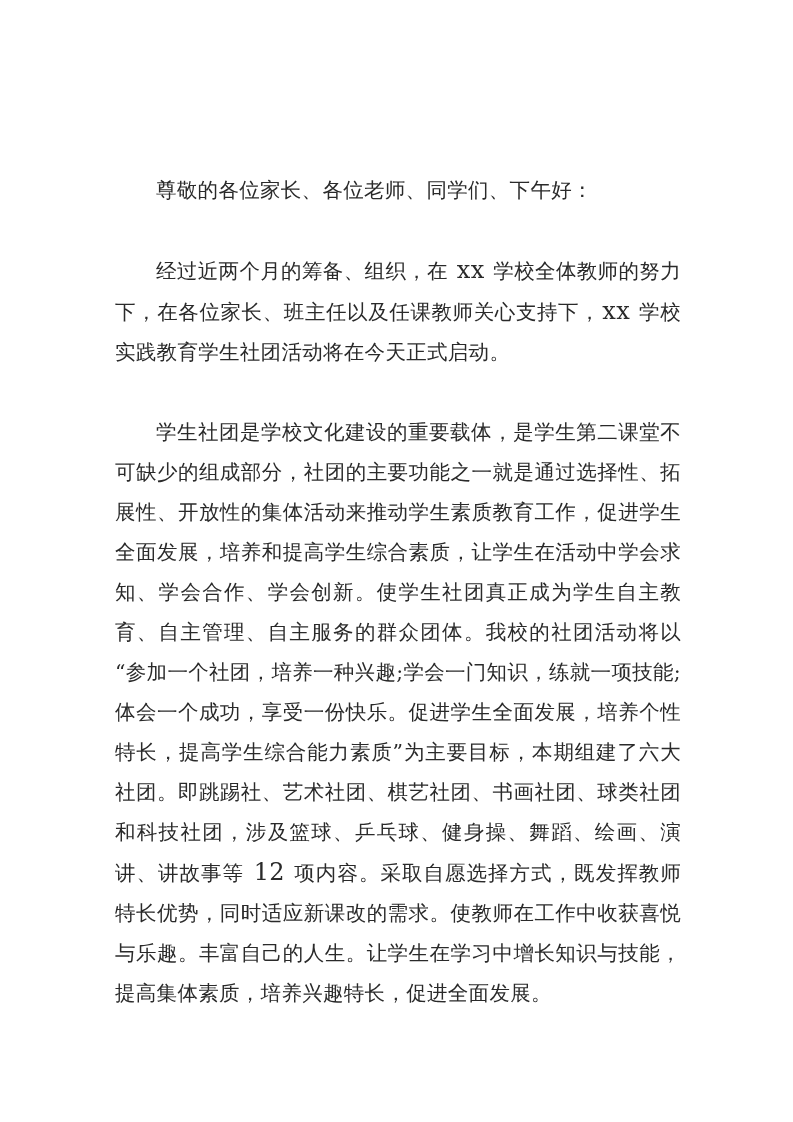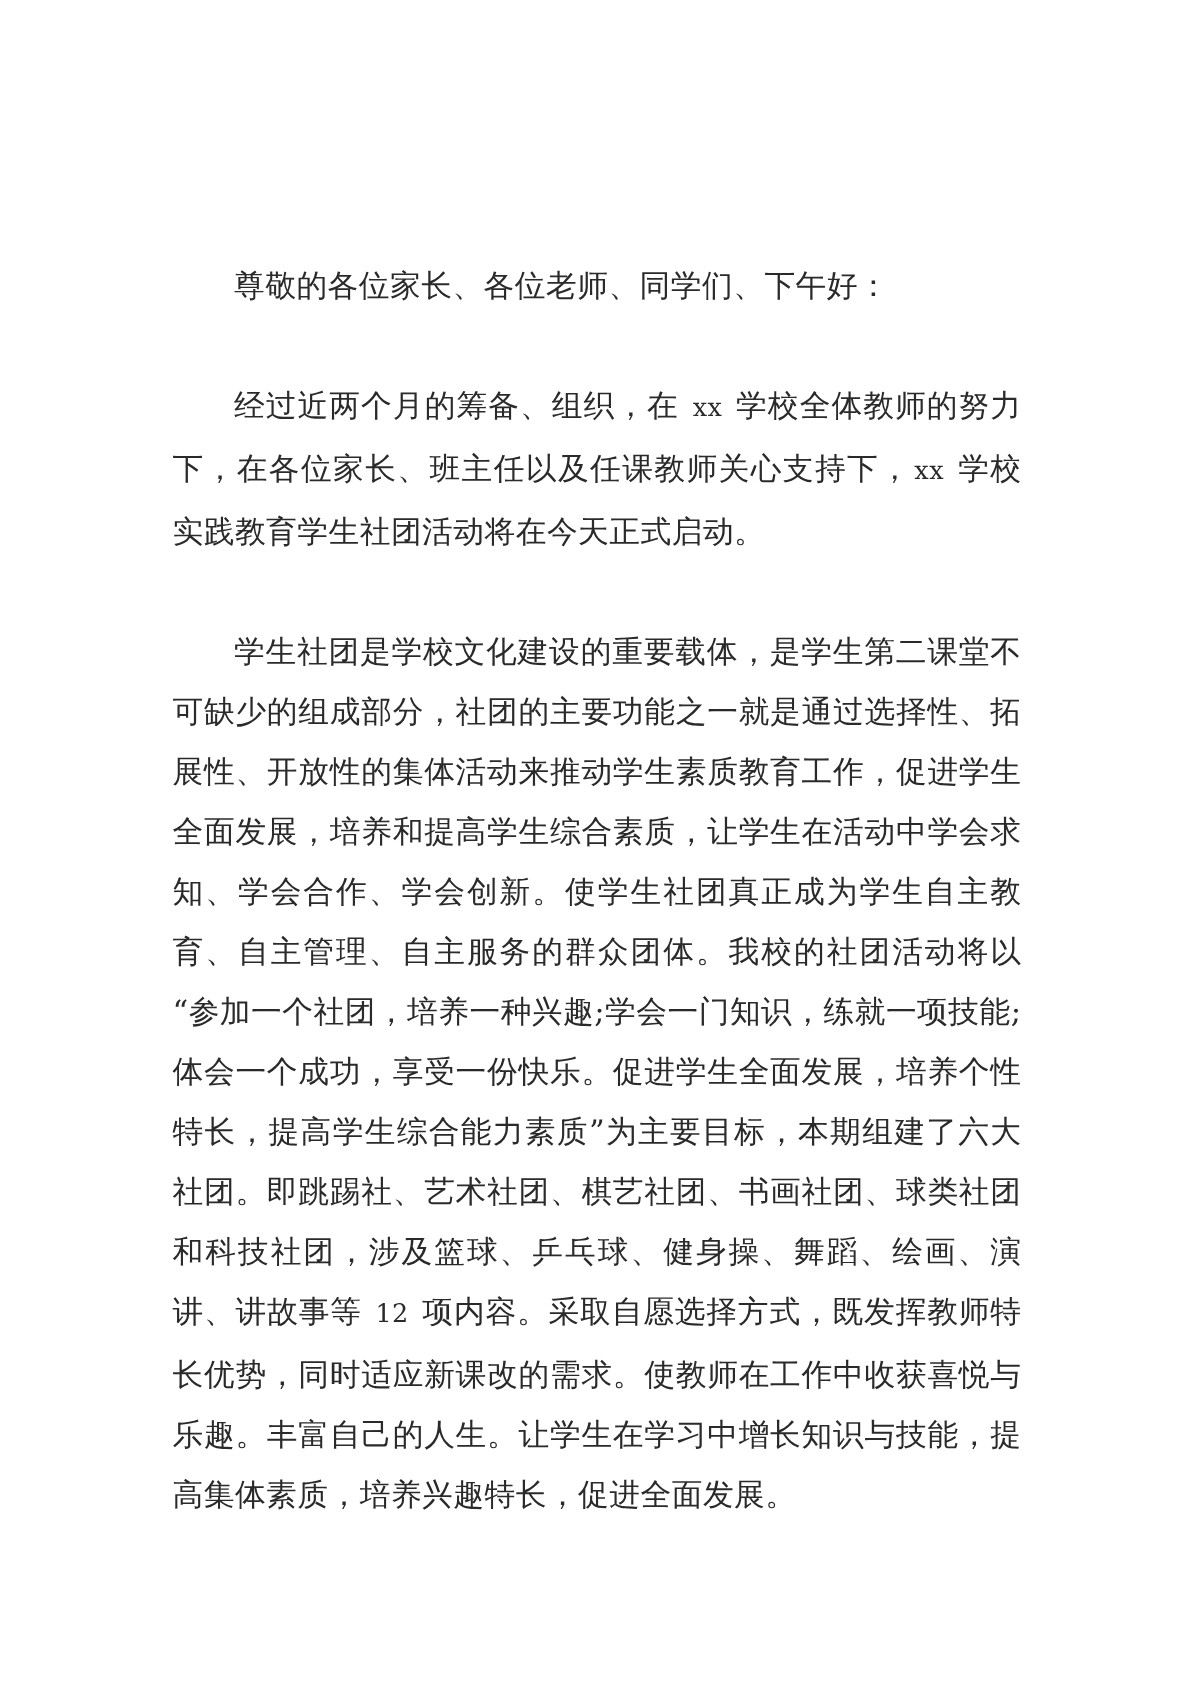--- a/index.html
+++ b/index.html
@@ -38,21 +38,21 @@
     -webkit-font-smoothing: antialiased;
   }
 
   .para + .para {
     margin-top: 40px;
   }
 
   
   .lat {
     font-family: "DejaVu Serif", "Liberation Serif", serif;
-    font-size: 17px;
+    font-size: 24px;
     padding: 0 2px;
   }
 </style>
 </head>
 <body>
 
 <div class="page">
   <div class="doc-body">
 
     <p class="para">尊敬的各位家长、各位老师、同学们、下午好：</p>

